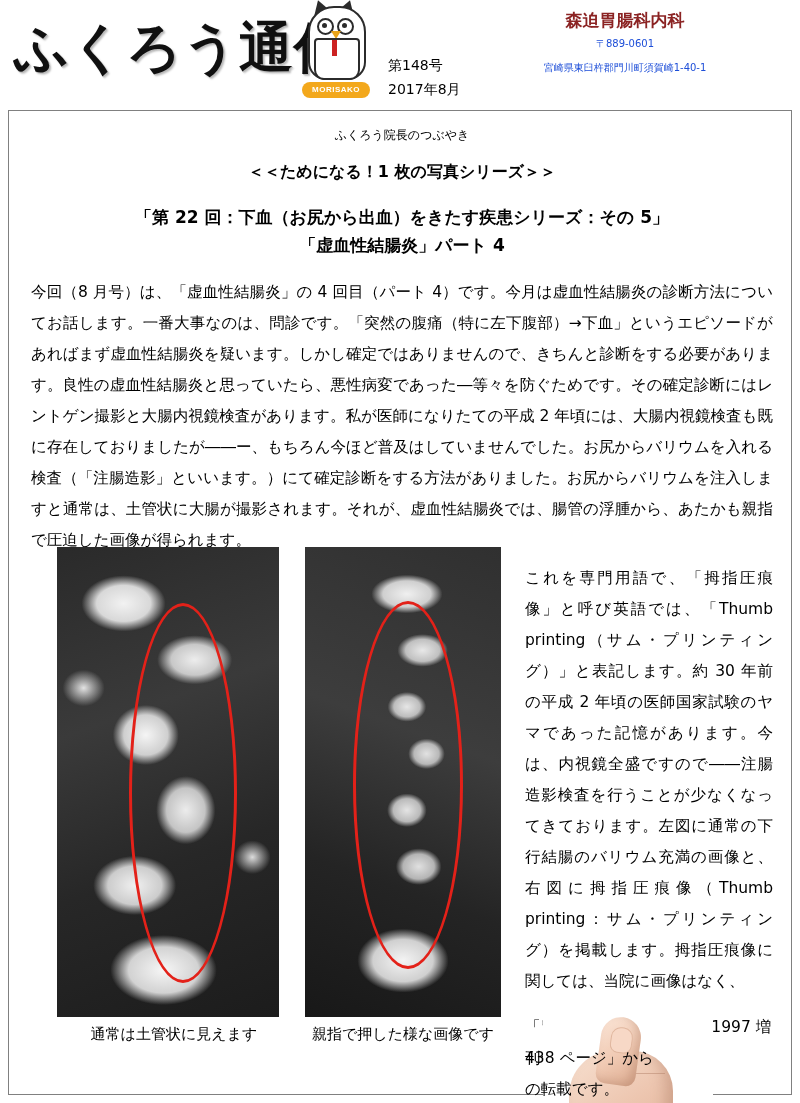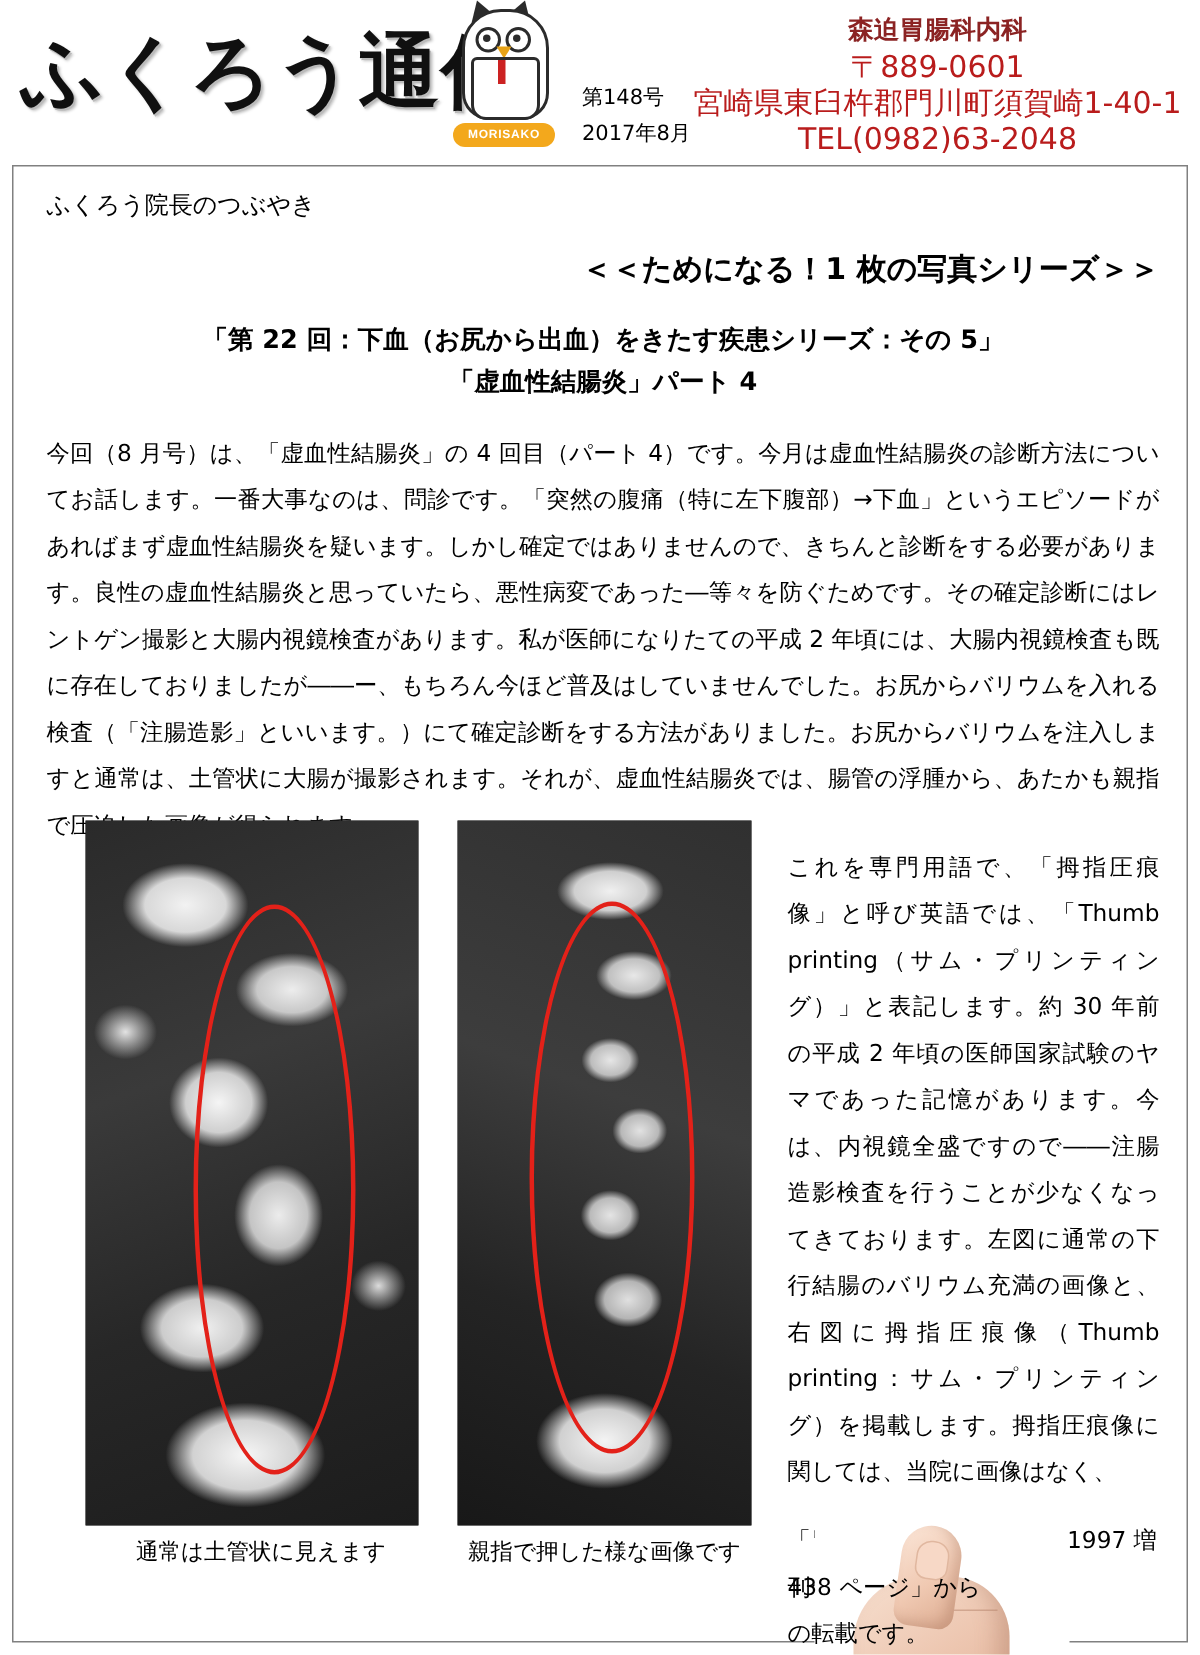--- a/index.html
+++ b/index.html
@@ -135,22 +135,22 @@
     text-align: center;
     font-family: "DejaVu Sans", sans-serif;
   }
   .clinic-name {
     color: #8b2323;
     font-weight: bold;
     font-size: 17px;
     line-height: 24px;
   }
   .clinic-zip, .clinic-addr, .clinic-tel {
-    color: #b91c1c;
-    font-size: 20px;
+    color: #1d4ed8;
+    font-size: 10px;
     line-height: 24px;
     white-space: nowrap;
   }
 
   
   .frame {
     position: absolute;
     left: 8px;
     top: 110px;
     width: 784px;
@@ -161,28 +161,29 @@
 
   .content {
     position: absolute;
     left: 22px;
     top: 16px;
     width: 742px;
   }
 
   .subtitle {
     font-family: "DejaVu Sans", sans-serif;
-    font-size: 16px;
+    font-size: 12px;
     font-weight: normal;
     margin: 0 0 18px 0;
+    text-align: center;
   }
   .series-line {
-    text-align: right;
-    font-family: "DejaVu Sans", sans-serif;
-    font-size: 20px;
+    text-align: center;
+    font-family: "DejaVu Sans", sans-serif;
+    font-size: 16px;
     font-weight: bold;
     margin: 0 0 20px 0;
   }
   .title-line1, .title-line2 {
     text-align: center;
     font-family: "DejaVu Sans", sans-serif;
     font-size: 17px;
     font-weight: bold;
     line-height: 28px;
   }
@@ -367,21 +368,20 @@
 
   <div class="issue-block">
     <div>第148号</div>
     <div>2017年8月</div>
   </div>
 
   <div class="clinic-block">
     <div class="clinic-name">森迫胃腸科内科</div>
     <div class="clinic-zip">〒889-0601</div>
     <div class="clinic-addr">宮崎県東臼杵郡門川町須賀崎1-40-1</div>
-    <div class="clinic-tel">TEL(0982)63-2048</div>
   </div>
 </div>
 
 <div class="frame">
 
   <div class="content">
     <div class="subtitle">ふくろう院長のつぶやき</div>
     <div class="series-line">＜＜ためになる！1 枚の写真シリーズ＞＞</div>
     <div class="title-line1">「第 22 回：下血（お尻から出血）をきたす疾患シリーズ：その 5」</div>
     <div class="title-line2">「虚血性結腸炎」パート 4</div>

